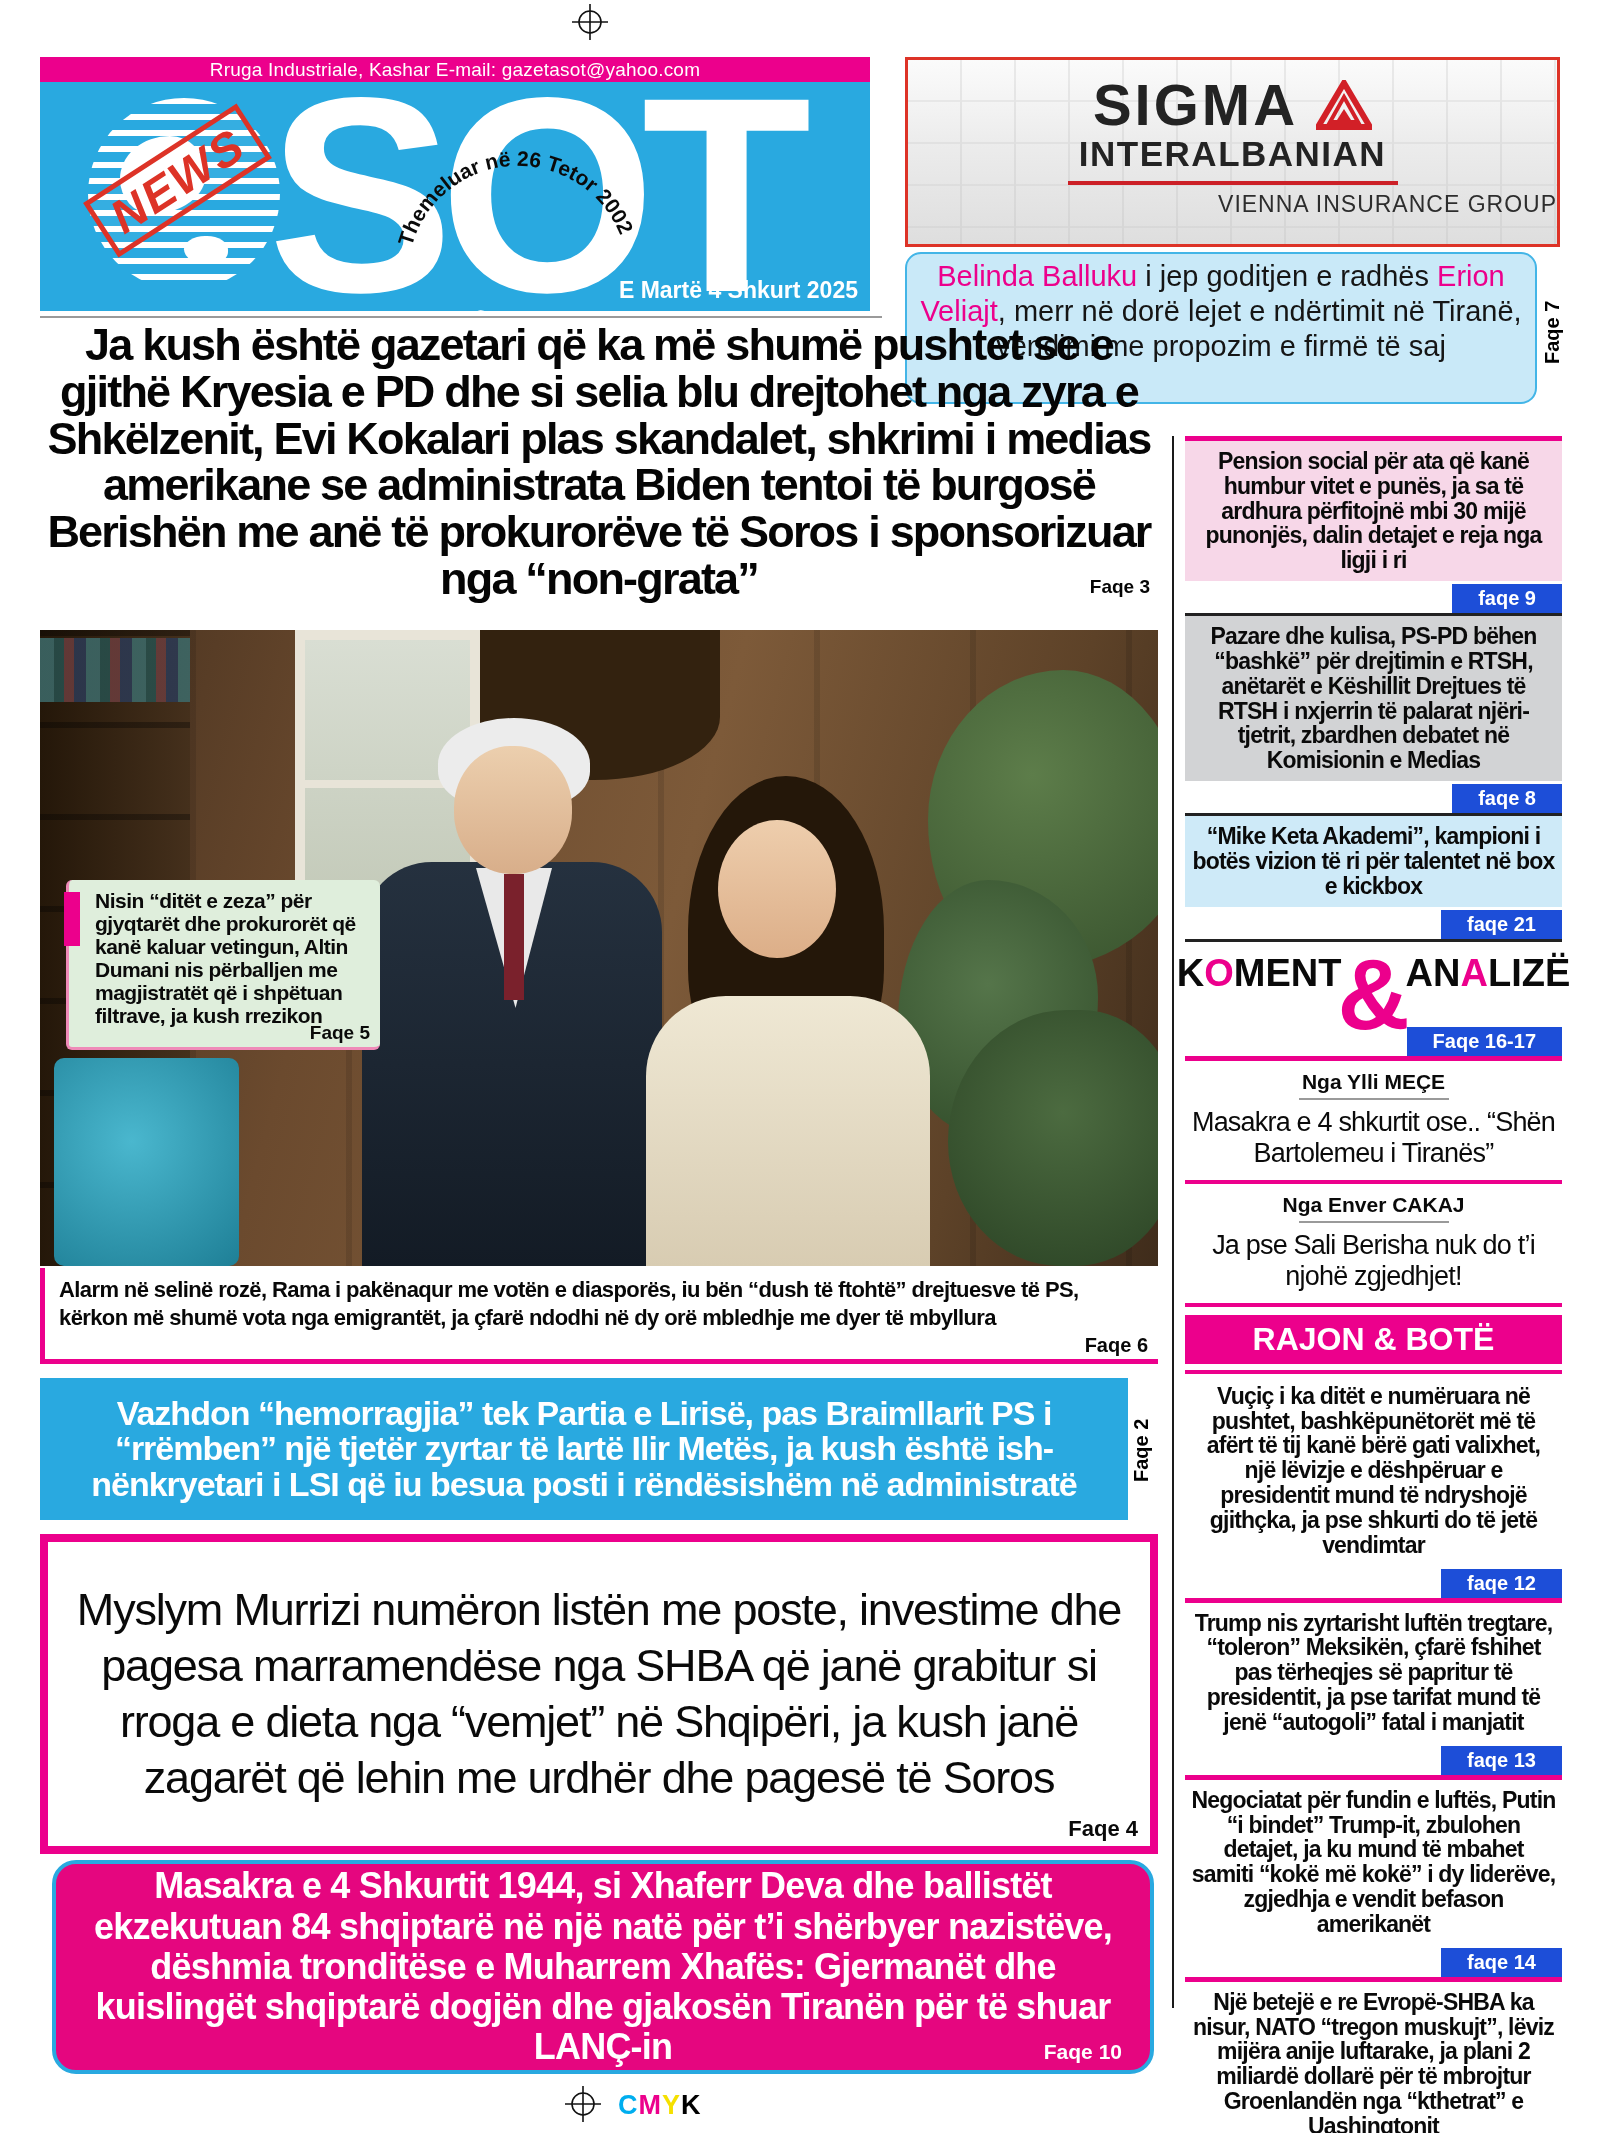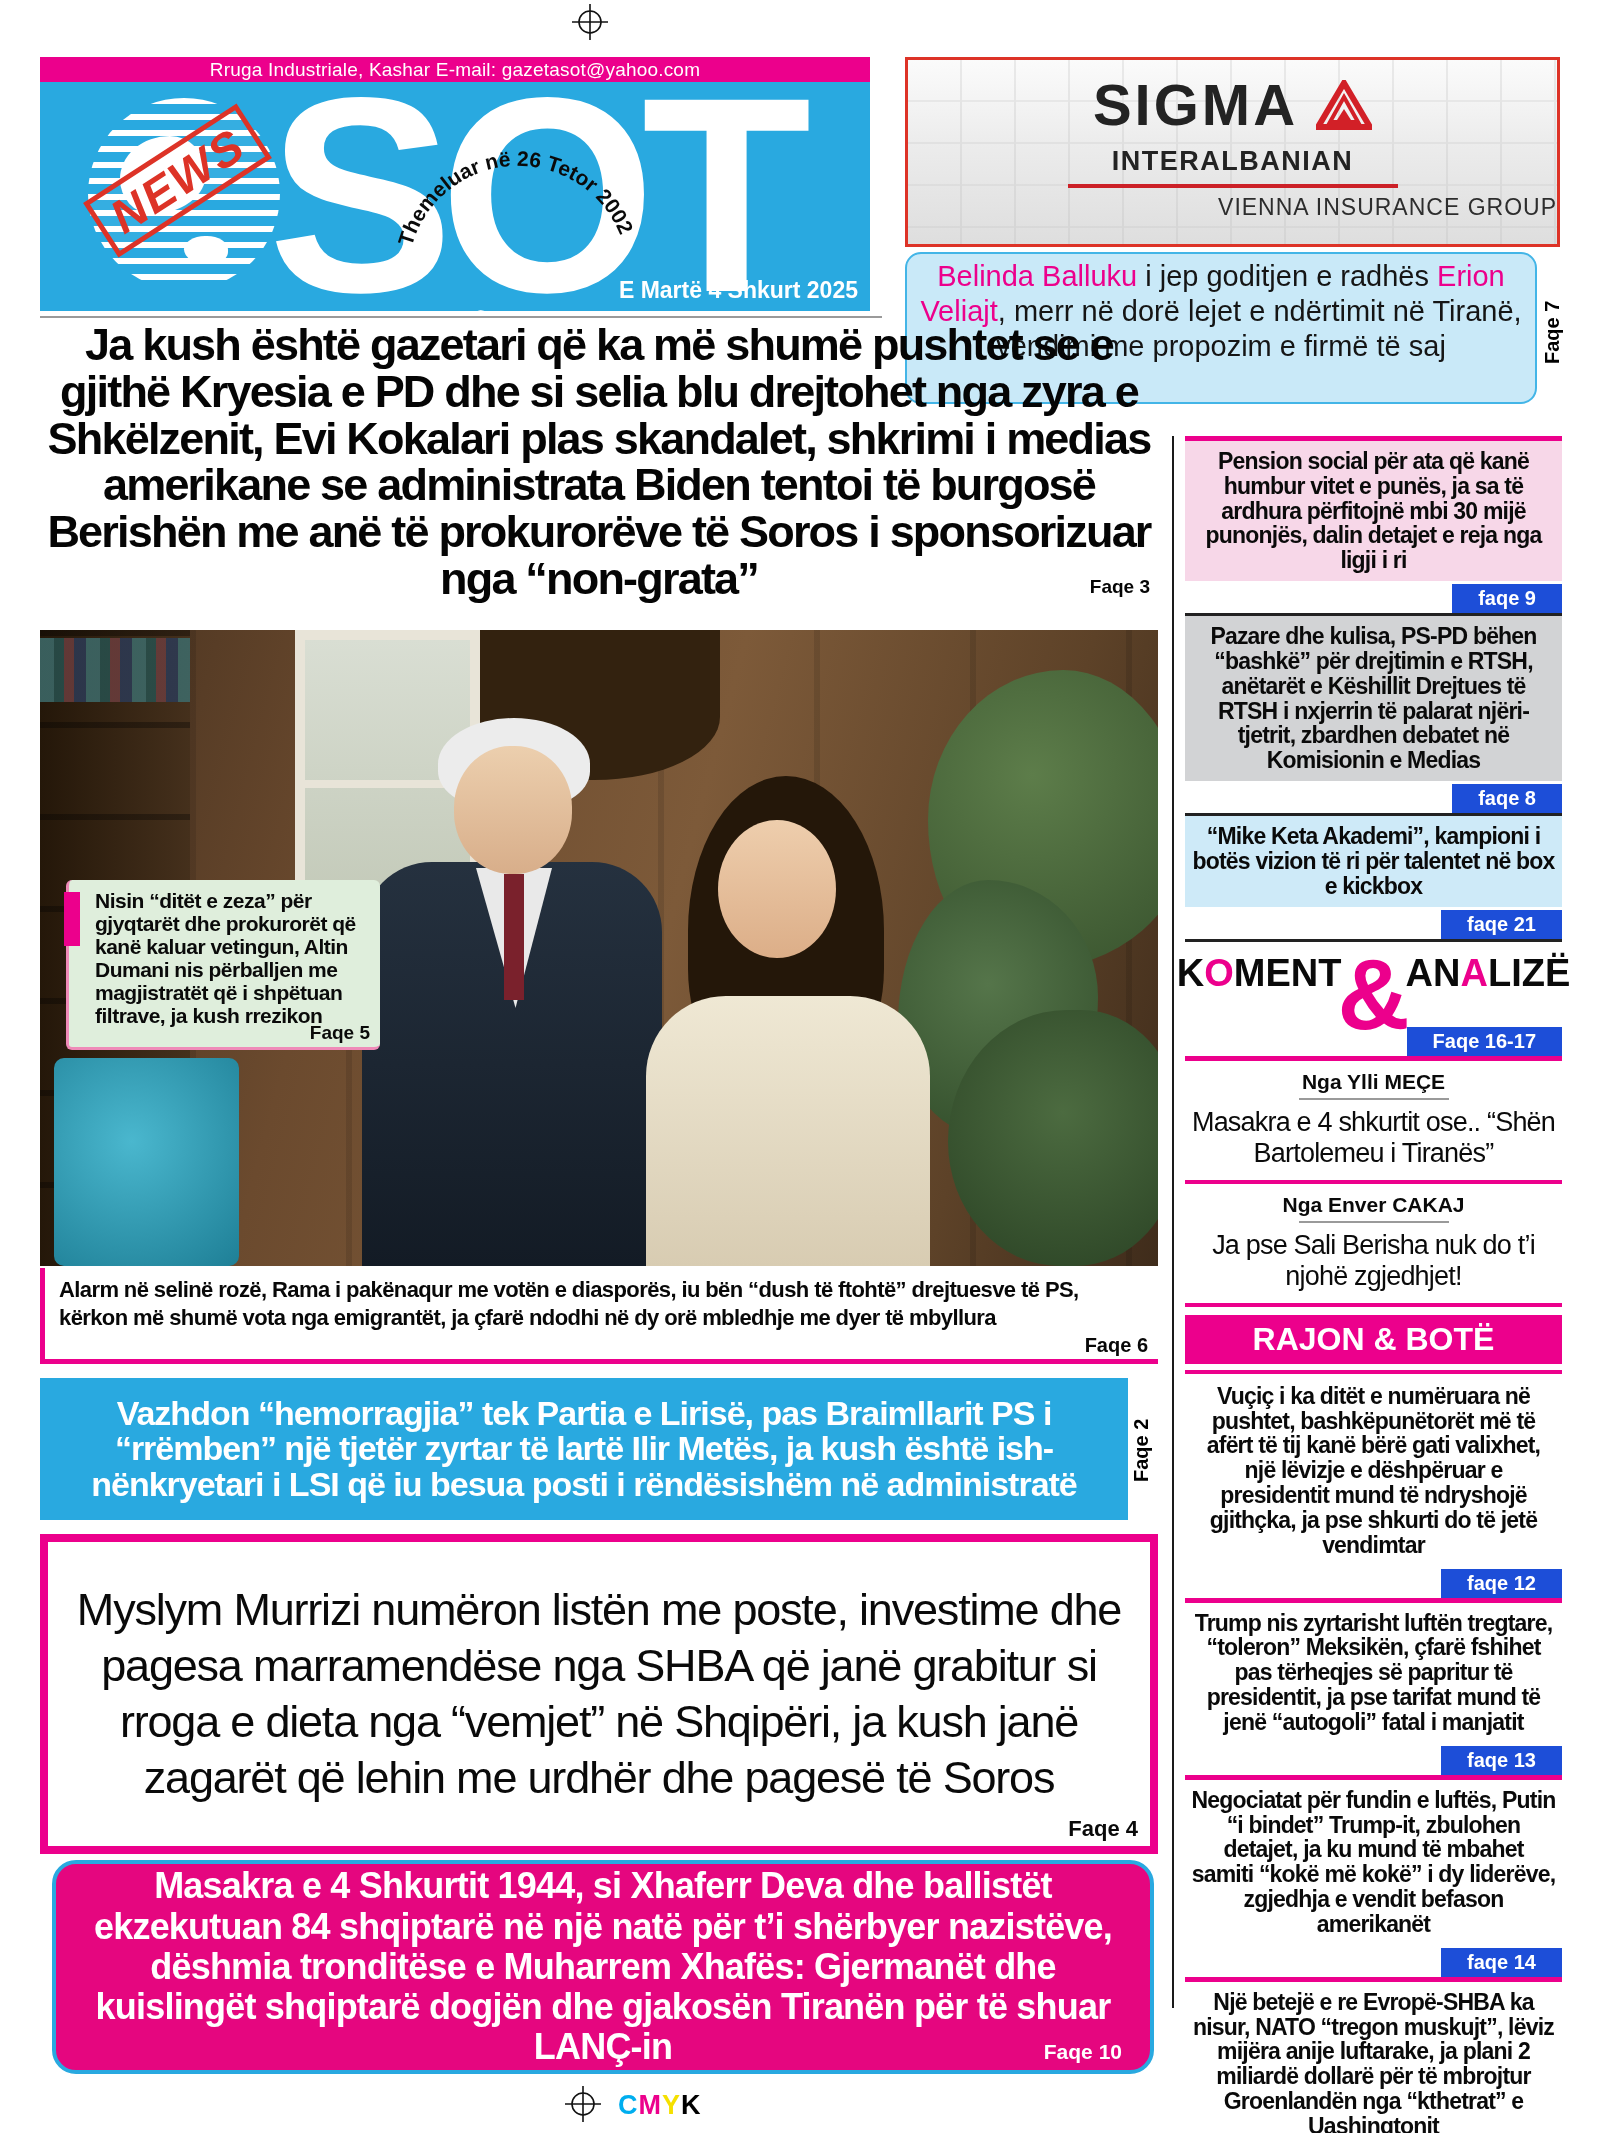--- a/index.html
+++ b/index.html
@@ -27,21 +27,21 @@
   .logo-arcs{position:absolute;left:0;top:0;}
   .date-line{position:absolute;right:12px;bottom:7px;color:#fff;font-weight:bold;font-size:23px;}
 
   .sigma-box{left:905px;top:57px;width:655px;height:190px;border:3px solid #DD3327;box-sizing:border-box;
              background:linear-gradient(180deg,#fbfbfb 0%,#ececec 45%,#dedede 100%);text-align:center;}
   .sigma-grid{position:absolute;inset:0;opacity:.25;
       background:repeating-linear-gradient(90deg,transparent 0 52px,#b9b9b9 52px 54px),
                  repeating-linear-gradient(180deg,transparent 0 40px,#c4c4c4 40px 42px);}
   .sigma-row{position:relative;display:flex;justify-content:center;align-items:center;gap:18px;margin-top:16px;}
   .sigma-name{font-size:58px;font-weight:bold;color:#232323;letter-spacing:3px;line-height:1;}
-  .sigma-sub{position:relative;font-size:27px;font-weight:bold;color:#232323;letter-spacing:1.5px;margin-top:12px;}
+  .sigma-sub{position:relative;font-size:35px;font-weight:bold;color:#232323;letter-spacing:1.5px;margin-top:0;}
   .sigma-rule{position:relative;width:330px;height:4px;background:#CC2027;margin:7px auto 6px;}
   .sigma-group{position:relative;font-size:23px;color:#2d2d2d;letter-spacing:1px;text-align:right;}
 
   .belinda-box{left:905px;top:252px;width:632px;height:152px;background:#C9E9F8;border:2px solid #43B5E7;
                border-radius:16px;box-sizing:border-box;text-align:center;
                font-size:29px;line-height:1.2;color:#151515;padding-top:5px;}
   .v-page{writing-mode:vertical-rl;transform:rotate(180deg);font-weight:bold;font-size:20px;color:#000;
           text-align:center;}
   .f7{left:1541px;top:258px;height:148px;}
   .f2{left:1130px;top:1388px;height:124px;}

